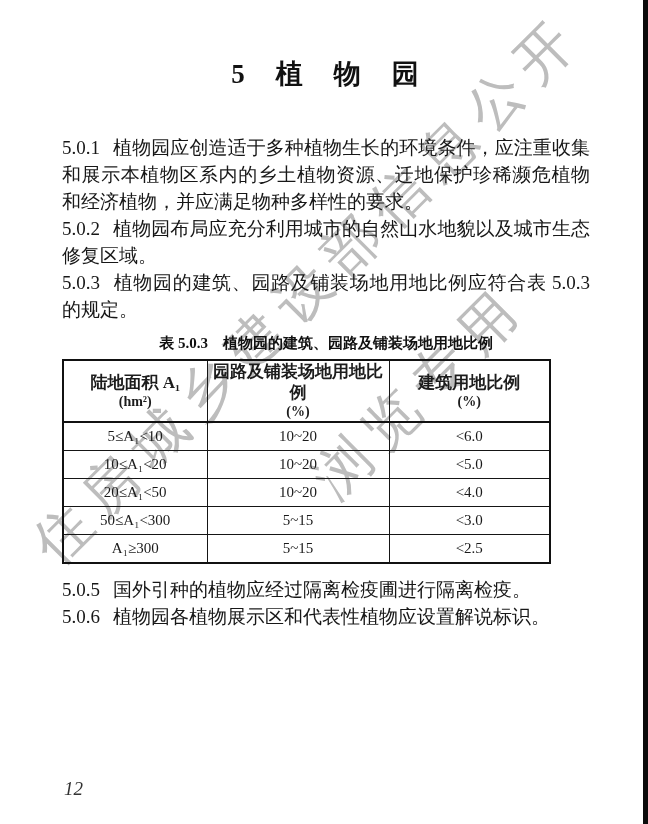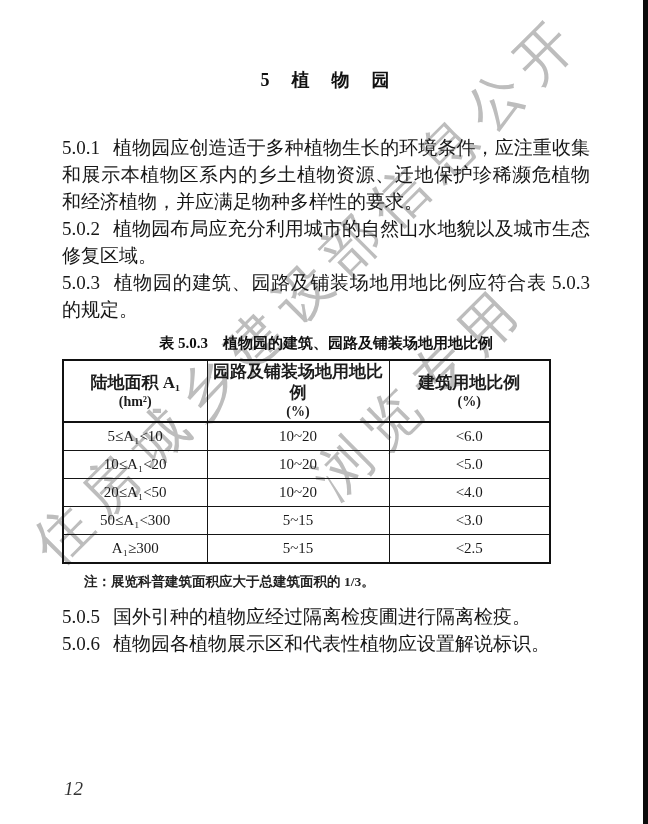--- a/index.html
+++ b/index.html
@@ -31,24 +31,24 @@
   .wm2 { left: 420px; top: 392px; }
 
   
   .content {
     position: absolute;
     left: 62px; top: 0;
     width: 528px;
     z-index: 2;
   }
   .chapter-title {
-    margin: 12px;
+    margin: 0;
     padding-top: 56px;
     text-align: center;
-    font-size: 18px;
+    font-size: 27px;
     font-weight: bold;
     white-space: pre;
     letter-spacing: 2px;
     color: #111;
   }
   .clauses-top { margin-top: 42px; }
   .clause {
     margin: 0;
     font-size: 19px;
     line-height: 27px;
@@ -186,21 +186,20 @@
           <td>&lt;3.0</td>
         </tr>
         <tr>
           <td>A₁≥300</td>
           <td>5~15</td>
           <td>&lt;2.5</td>
         </tr>
       </tbody>
     </table>
 
-    <p class="note">注：展览科普建筑面积应大于总建筑面积的 1/3。</p>
 
     <div class="clauses-bottom">
       <p class="clause">
         <span class="cnum">5.0.5</span><span>国外引种的植物应经过隔离检疫圃进行隔离检疫。</span>
       </p>
       <p class="clause">
         <span class="cnum">5.0.6</span><span>植物园各植物展示区和代表性植物应设置解说标识。</span>
       </p>
     </div>
 

